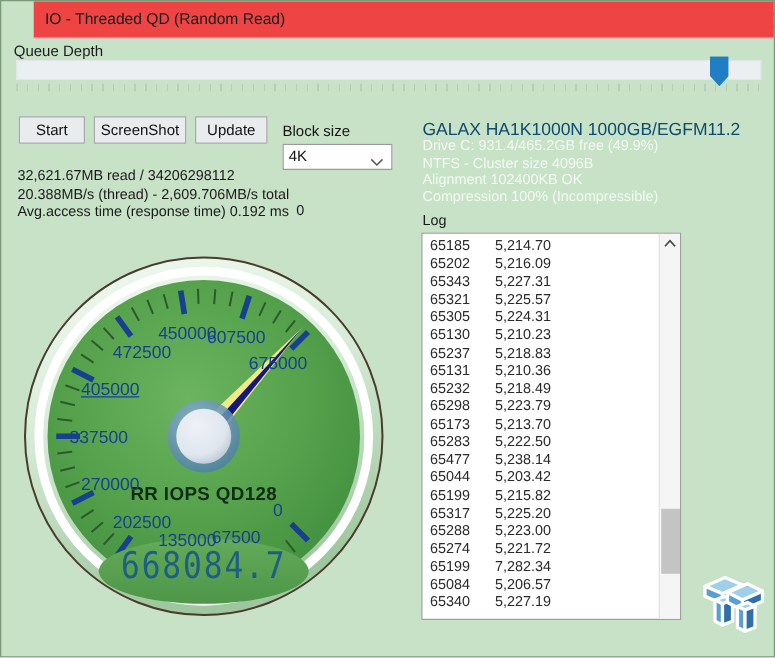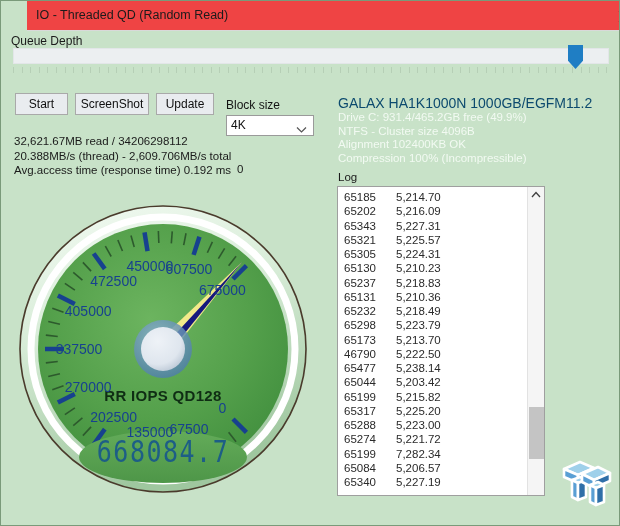--- a/index.html
+++ b/index.html
@@ -203,21 +203,21 @@
         <div class="log-row"><span class="log-col-a">65202</span><span>5,216.09</span></div>
         <div class="log-row"><span class="log-col-a">65343</span><span>5,227.31</span></div>
         <div class="log-row"><span class="log-col-a">65321</span><span>5,225.57</span></div>
         <div class="log-row"><span class="log-col-a">65305</span><span>5,224.31</span></div>
         <div class="log-row"><span class="log-col-a">65130</span><span>5,210.23</span></div>
         <div class="log-row"><span class="log-col-a">65237</span><span>5,218.83</span></div>
         <div class="log-row"><span class="log-col-a">65131</span><span>5,210.36</span></div>
         <div class="log-row"><span class="log-col-a">65232</span><span>5,218.49</span></div>
         <div class="log-row"><span class="log-col-a">65298</span><span>5,223.79</span></div>
         <div class="log-row"><span class="log-col-a">65173</span><span>5,213.70</span></div>
-        <div class="log-row"><span class="log-col-a">46790</span><span>5,222.50</span></div>
+        <div class="log-row"><span class="log-col-a">65283</span><span>5,222.50</span></div>
         <div class="log-row"><span class="log-col-a">65477</span><span>5,238.14</span></div>
         <div class="log-row"><span class="log-col-a">65044</span><span>5,203.42</span></div>
         <div class="log-row"><span class="log-col-a">65199</span><span>5,215.82</span></div>
         <div class="log-row"><span class="log-col-a">65317</span><span>5,225.20</span></div>
         <div class="log-row"><span class="log-col-a">65288</span><span>5,223.00</span></div>
         <div class="log-row"><span class="log-col-a">65274</span><span>5,221.72</span></div>
         <div class="log-row"><span class="log-col-a">65199</span><span>7,282.34</span></div>
         <div class="log-row"><span class="log-col-a">65084</span><span>5,206.57</span></div>
         <div class="log-row"><span class="log-col-a">65340</span><span>5,227.19</span></div>
       </div>
@@ -332,21 +332,21 @@
       <circle cx="145" cy="145" r="22" fill="url(#hubGrad)"></circle>
     </svg>
     <div class="gauge-caption">RR IOPS QD128</div>
     <div class="lcd" id="gauge-labels">
         <div class="gauge-tick-label" style="left: 204.397px; top: 204.397px;">0</div>
         <div class="gauge-tick-label" style="left: 170.957px; top: 224.889px;">67500</div>
         <div class="gauge-tick-label" style="left: 131.86px; top: 227.966px;">135000</div>
         <div class="gauge-tick-label" style="left: 95.626px; top: 212.957px;">202500</div>
         <div class="gauge-tick-label" style="left: 70.1555px; top: 183.135px;">270000</div>
         <div class="gauge-tick-label" style="left: 61px; top: 145px;">337500</div>
-        <div class="gauge-tick-label" style="left: 70.1555px; top: 106.865px;">405000</div>
+        <div class="gauge-tick-label" style="left: 70.1555px; top: 106.865px; text-decoration: underline;">405000</div>
         <div class="gauge-tick-label" style="left: 95.626px; top: 77.0426px;">472500</div>
         <div class="gauge-tick-label" style="left: 131.86px; top: 62.0342px;">450000</div>
         <div class="gauge-tick-label" style="left: 170.957px; top: 65.1113px;">607500</div>
         <div class="gauge-tick-label" style="left: 204.397px; top: 85.603px;">675000</div>
       </div>
     <div class="lcd-text">668084.7</div>
   </div>
 
 </div>
 

